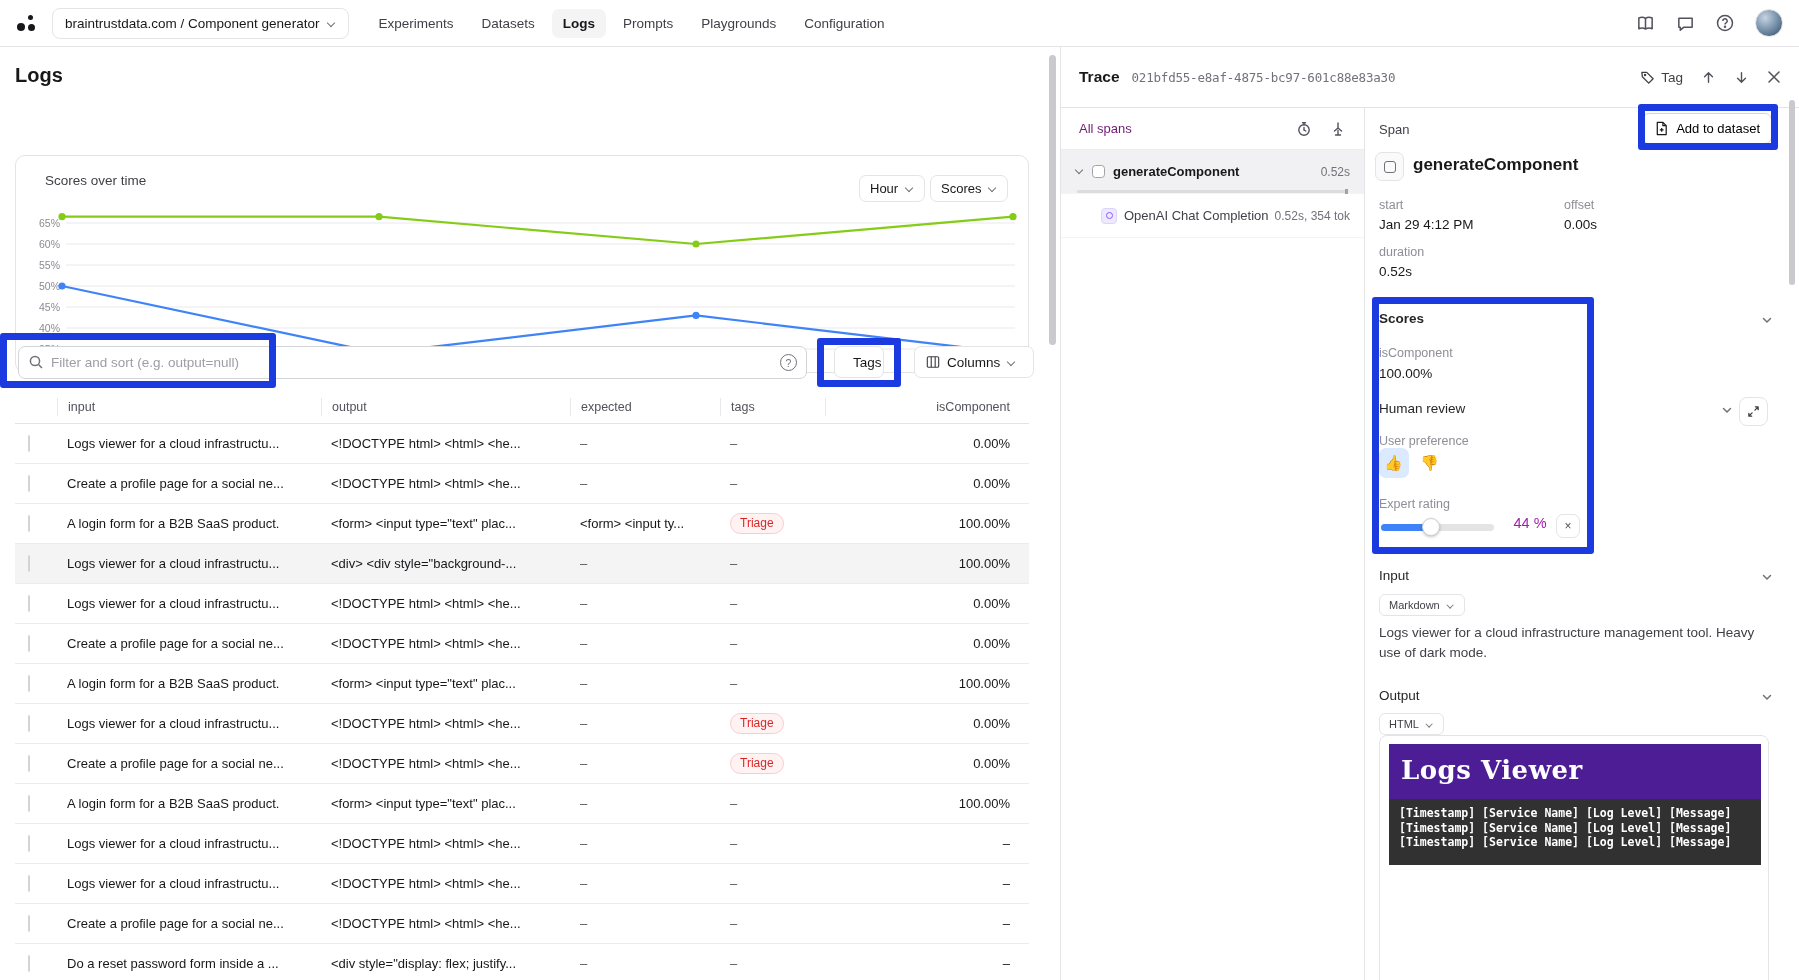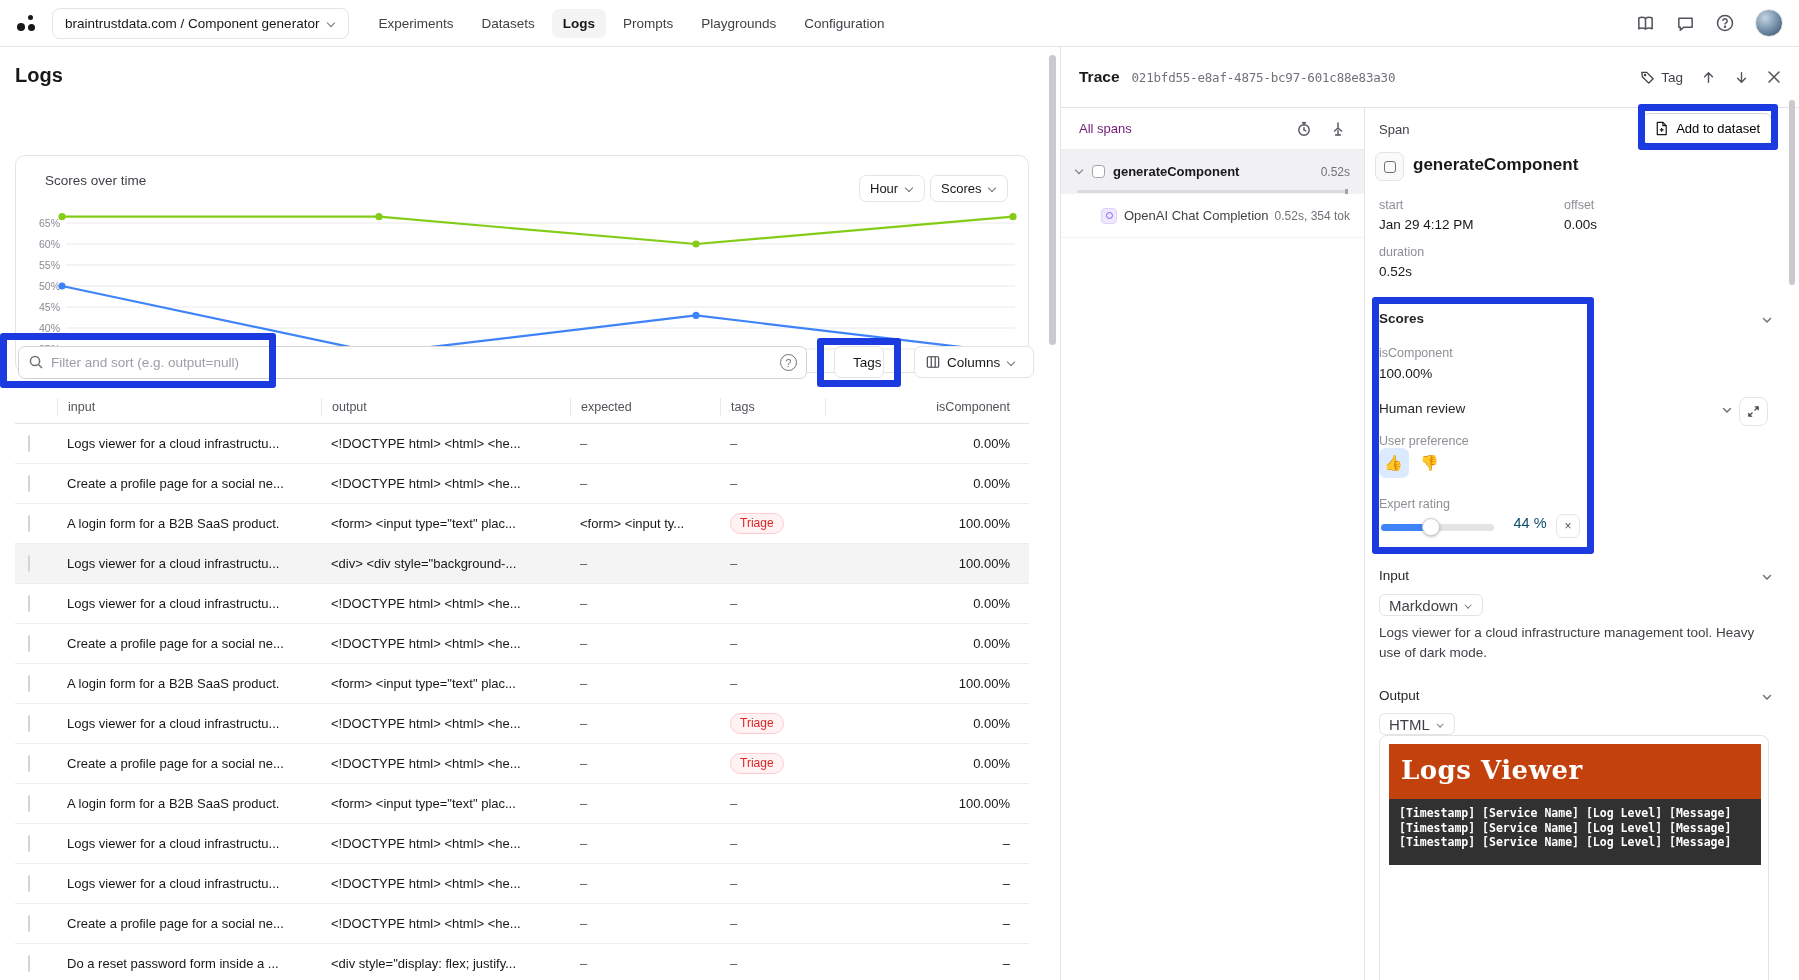--- a/index.html
+++ b/index.html
@@ -110,31 +110,31 @@
   .sec-chev { position:absolute; width:12px; height:12px; color:#71717a; cursor:pointer; }
   #expand-btn { position:absolute; left:374px; top:289px; width:29px; height:29px; border:1px solid #e4e4e7;
     border-radius:8px; background:#fff; display:flex; align-items:center; justify-content:center; color:#3f3f46; cursor:pointer; }
   .thumb-btn { position:absolute; width:30px; height:30px; border-radius:7px; display:flex; align-items:center;
     justify-content:center; font-size:15px; cursor:pointer; }
   .thumb-btn.sel { background:#dbeafe; }
   #slider { position:absolute; left:16px; top:416px; width:113px; height:7px; border-radius:4px; background:#e4e4e7; cursor:pointer; }
   #slider-fill { height:100%; border-radius:4px; background:#3f83f8; }
   #slider-thumb { position:absolute; top:-6px; width:18px; height:18px; border-radius:50%; background:#fff;
     border:1px solid #cfcfd4; box-shadow:0 1px 3px rgba(0,0,0,.25); }
-  #slider-value { position:absolute; left:143px; top:407px; font-size:14.5px; color:#0c4a6e; width:44px; text-align:center; }
+  #slider-value { position:absolute; left:143px; top:407px; font-size:14.5px; color:#a21caf; width:44px; text-align:center; }
   #score-clear { position:absolute; left:191px; top:406px; width:24px; height:24px; border:1px solid #e4e4e7;
     border-radius:7px; background:#fff; display:flex; align-items:center; justify-content:center; color:#52525b; font-size:12px; cursor:pointer; }
 
   .fmt-pill { position:absolute; height:22px; display:flex; align-items:center; gap:6px; border:1px solid #e4e4e7;
-    border-radius:6px; background:#fff; padding:0 9px; font-size:15px; color:#3f3f46; cursor:pointer; }
+    border-radius:6px; background:#fff; padding:0 9px; font-size:11px; color:#3f3f46; cursor:pointer; }
   #input-text { position:absolute; left:14px; top:515px; width:382px; font-size:13.5px; color:#3f3f46; line-height:20px; }
 
   #output-card { position:absolute; left:14px; top:627px; width:390px; height:260px; border:1px solid #e4e4e7;
     border-radius:8px; background:#fff; padding:8px 9px; overflow:hidden; }
-  #lv-head { width:372px; height:55px; background:#c2410c; padding:11px 0 6px 12px; overflow:hidden; }
+  #lv-head { width:372px; height:55px; background:#4c1d95; padding:11px 0 6px 12px; overflow:hidden; }
   #lv-title { font-family:"DejaVu Serif", serif; font-weight:700; font-size:26px; color:#fff; letter-spacing:0.5px; }
   #lv-body { width:372px; height:66px; background:#313131; padding:7px 0 0 10px; overflow:hidden; }
   .lv-line { font-family:"DejaVu Sans Mono", monospace; font-size:11.5px; font-weight:700; color:#fff;
     white-space:nowrap; line-height:14.5px; }
 
   #right-scrollbar { position:absolute; left:1789px; top:100px; width:6px; height:185px; background:#c9c9ce; border-radius:3px; cursor:pointer; }
 
   
   .annot { position:absolute; border:7px solid #1b3adf; border-radius:3px; pointer-events:none; z-index:40; }
 

